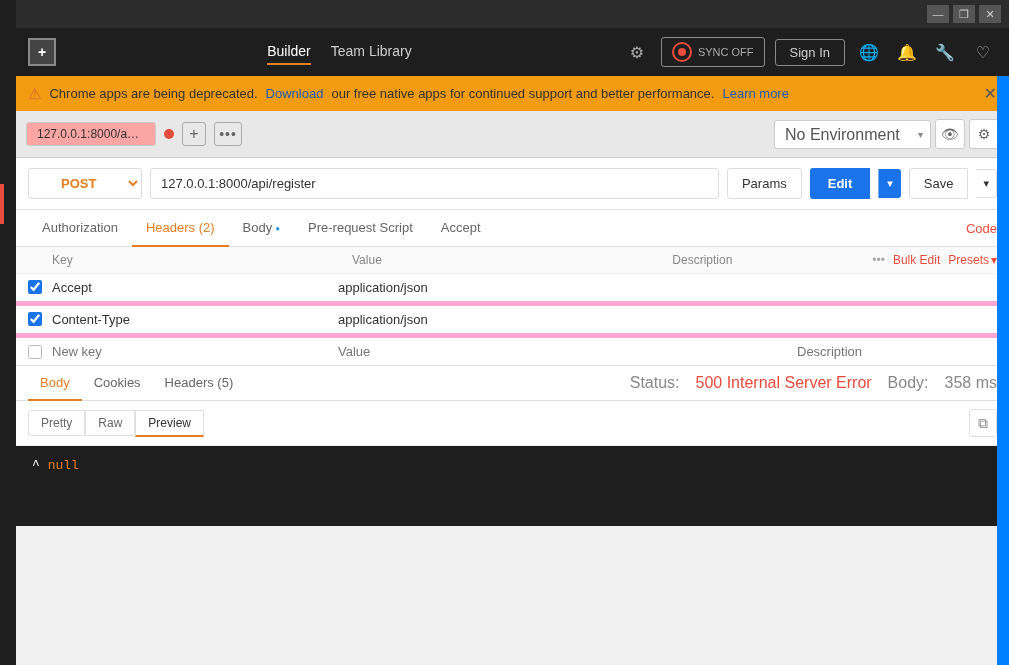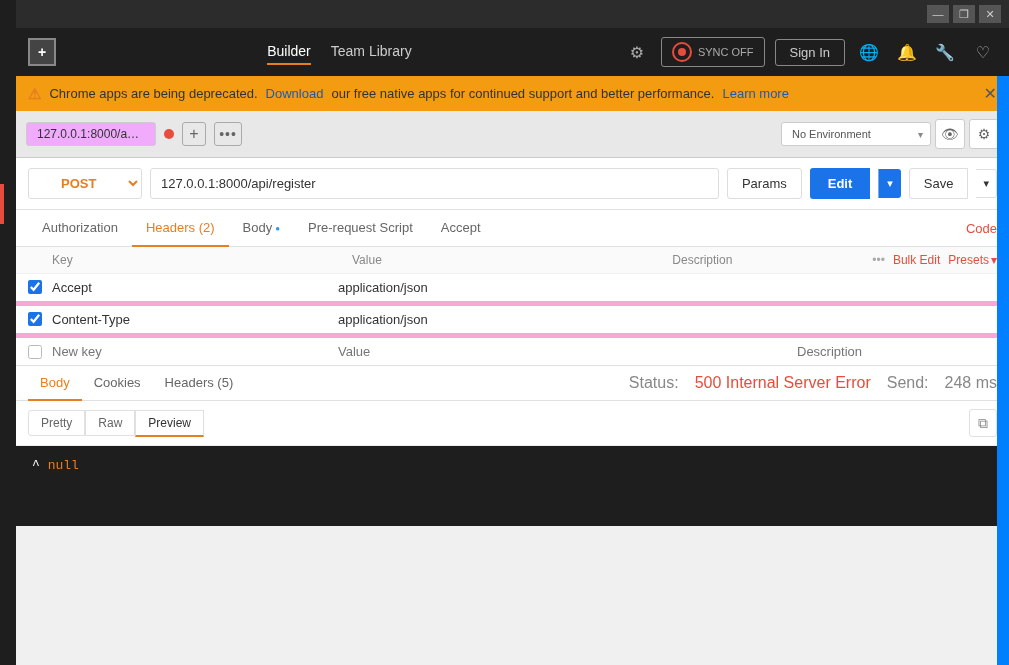--- a/index.html
+++ b/index.html
@@ -132,21 +132,21 @@
     
     .url-bar {
       background: #e8e8e8;
       padding: 8px 10px;
       display: flex;
       align-items: center;
       gap: 8px;
       border-bottom: 1px solid #ccc;
     }
     .url-tab {
-      background: #f0abfc;
+      background: #fca5a5;
       border: 1px solid #ccc;
       border-radius: 3px;
       padding: 4px 10px;
       font-size: 12px;
       color: #333;
       max-width: 130px;
       overflow: hidden;
       text-overflow: ellipsis;
       white-space: nowrap;
     }
@@ -178,21 +178,21 @@
     .env-select {
       margin-left: auto;
       display: flex;
       align-items: center;
       gap: 4px;
     }
     .env-dropdown {
       border: 1px solid #ccc;
       border-radius: 3px;
       padding: 5px 30px 5px 10px;
-      font-size: 11px;
+      font-size: 16px;
       background: #fff;
       color: #555;
       cursor: pointer;
       appearance: none;
       position: relative;
       min-width: 150px;
     }
     .env-wrapper {
       position: relative; display: flex; align-items: center;
     }
@@ -614,22 +614,22 @@
 
   <div class="response-section">
 
     <div class="response-tabs-row">
       <div class="resp-tab active">Body</div>
       <div class="resp-tab">Cookies</div>
       <div class="resp-tab">Headers (5)</div>
       <div class="status-info">
         <span>Status:</span>
         <span class="status-500">500 Internal Server Error</span>
-        <span>Send:</span>
-        <span class="status-time">248 ms</span>
+        <span>Body:</span>
+        <span class="status-time">358 ms</span>
       </div>
     </div>
 
     <div class="response-format-row">
       <button class="fmt-btn">Pretty</button>
       <button class="fmt-btn">Raw</button>
       <button class="fmt-btn active">Preview</button>
       <div class="copy-btn">
         <span>⧉</span>
       </div>

